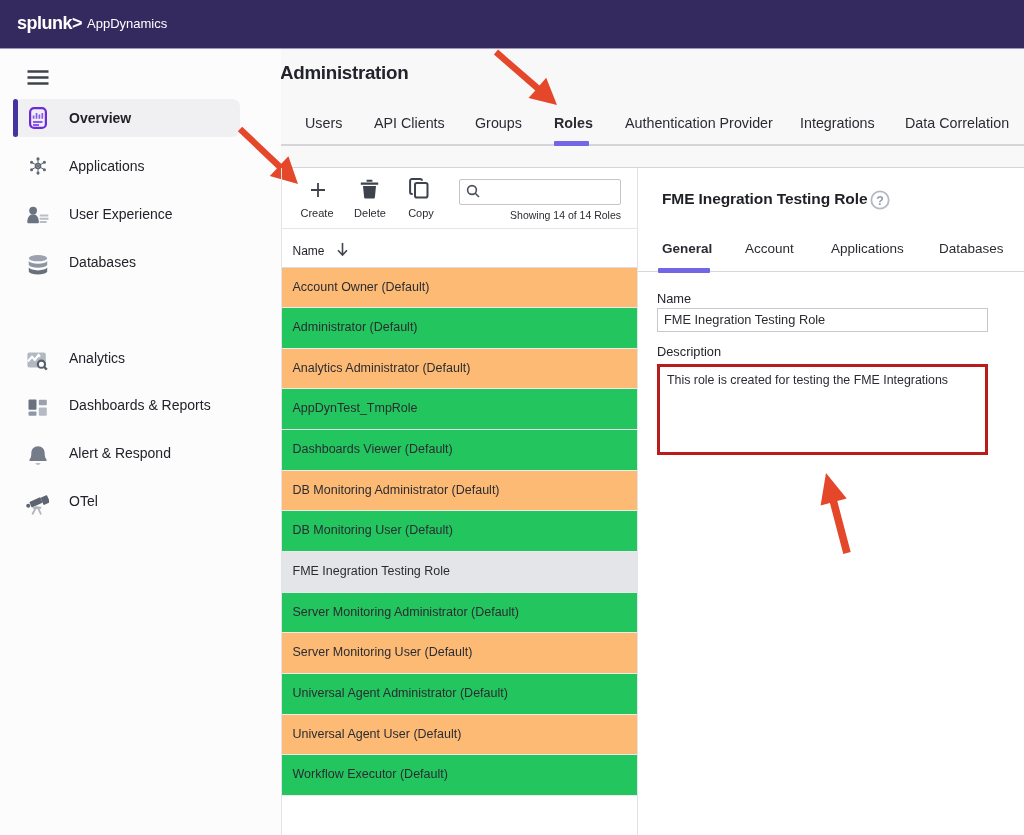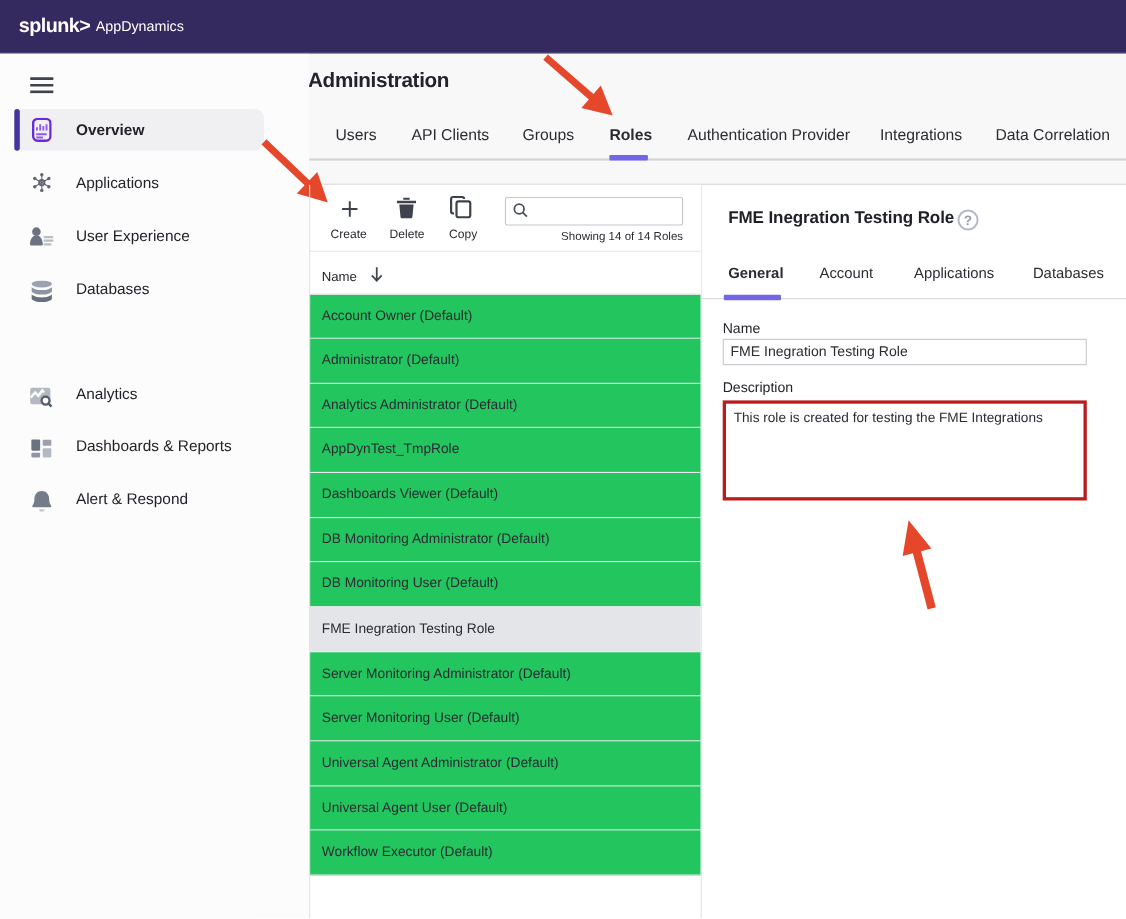--- a/index.html
+++ b/index.html
@@ -35,21 +35,21 @@
 .tbico { position:absolute; top:9px; }
 .tblbl { position:absolute; top:39px; font-size:11px; color:#2b2c32; text-align:center; width:60px; }
 #srchbox { position:absolute; left:178px; top:11px; width:162px; height:26px; border:1px solid #c6c6ca; border-radius:2px; background:#fff; }
 #showing { position:absolute; left:178px; top:40.5px; width:162px; font-size:10.5px; color:#2b2c32; text-align:right; }
 
 
 #namehdr { position:absolute; left:281px; top:229px; width:356px; height:38.5px; border-bottom:1px solid #dcdce0; background:#fff; }
 #namehdr .t { position:absolute; left:11.5px; top:15px; font-size:12px; color:#1f2026; }
 #rows { position:absolute; left:281px; top:267.5px; width:356px; height:567.5px; overflow:hidden; }
 .row { width:356px; height:40.65px; border-bottom:1px solid #ebebee; font-size:12.5px; color:#2b2c32; line-height:39.65px; padding-left:11.5px; background:#22c55e; }
-.row.g { background:#22c55e; }
+.row.g { background:#fdba74; }
 .row.sel { background:#e3e5e9; }
 
 
 #dtitle { position:absolute; left:662px; top:190px; font-size:15.5px; font-weight:bold; letter-spacing:-0.1px; color:#1f2026; }
 .dtab { position:absolute; top:241px; font-size:13.5px; color:#2b2c32; white-space:nowrap; }
 #dtabline { position:absolute; left:638px; top:271px; width:386px; height:1px; background:#d8d8dc; }
 #dtabsel { position:absolute; left:658px; top:268.3px; width:52px; height:4.7px; background:#7265e6; border-radius:1px; }
 .flabel { position:absolute; left:657px; font-size:12.8px; color:#23242a; }
 #nameinput { position:absolute; left:657px; top:307.5px; width:331px; height:24.5px; border:1px solid #c8c8cc; background:#fff; font-size:12.8px; color:#2b2c32; line-height:22.5px; padding-left:6px; }
 #descarea { position:absolute; left:657px; top:364px; width:331px; height:91px; border:3px solid #b91c1c; background:#fff; font-size:12.4px; color:#2b2c32; padding:4.5px 7px; line-height:16px; }
@@ -208,20 +208,34 @@
       </svg>
   <div class="lbl">Dashboards &amp; Reports</div>
 </div>
 <div class="navitem" style="top:431.3px">
   <svg style="left:29px; margin-top:3px" width="18" height="21" viewBox="0 0 18 21">
         <path d="M9 0.8 c4 0 6.7 3 6.7 7.2 c0 3.4 0.8 4.9 1.8 6.1 c0.5 0.6 0.2 1.5 -0.7 1.5 H1.2 c-0.9 0 -1.2 -0.9 -0.7 -1.5 c1 -1.2 1.8 -2.7 1.8 -6.1 c0 -4.2 2.7 -7.2 6.7 -7.2 z" fill="#747c89"></path>
         <path d="M6.4 17.6 a2.7 2.7 0 0 0 5.2 0 z" fill="#b9bec6"></path>
       </svg>
   <div class="lbl">Alert &amp; Respond</div>
 </div>
+<div class="navitem" style="top:479.2px">
+  <svg style="left:26px; margin-top:4px" width="23" height="21" viewBox="0 0 23 21">
+        <g fill="#5d6572">
+          <rect x="4" y="4.8" width="12" height="6" rx="0.8" transform="rotate(-24 10 8)"></rect>
+          <rect x="15.8" y="1.6" width="7" height="8" rx="0.8" transform="rotate(-24 19.3 5.6)"></rect>
+          <circle cx="2.2" cy="11.2" r="2"></circle>
+        </g>
+        <g stroke="#b0b5bd" stroke-width="1.8" fill="none">
+          <path d="M10.5 12 L6.3 20 M11.5 12 L15 20 M11 12 L11 14.5"></path>
+          <path d="M6.8 13.3 h8.4" stroke-width="2"></path>
+        </g>
+      </svg>
+  <div class="lbl">OTel</div>
+</div>
 
 <svg id="arrows" viewBox="0 0 1024 835">
   <polygon points="493.9,54.4 535.3,90.4 528.5,98.1 557.0,105.0 546.2,77.8 539.5,85.5 498.1,49.6" fill="#e5472b"></polygon>
   <polygon points="237.8,131.3 276.9,168.4 269.8,175.9 298.0,184.0 288.4,156.3 281.3,163.8 242.2,126.7" fill="#e5472b"></polygon>
   <polygon points="850.7,552.0 837.3,501.1 846.7,498.6 826.0,473.0 820.6,505.4 829.9,503.0 843.3,554.0" fill="#e5472b"></polygon>
 </svg>
 
 </div>
 
 </body></html>

